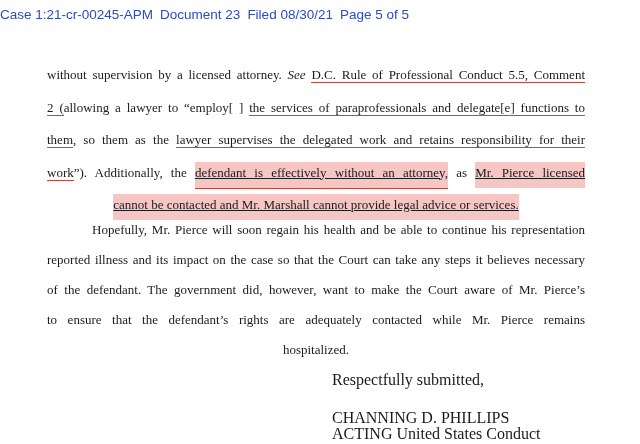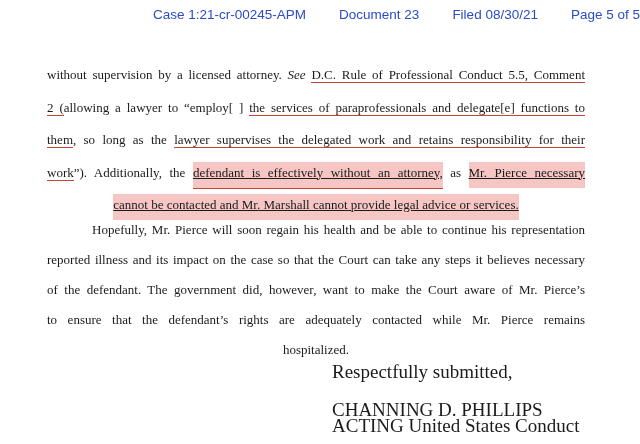--- a/index.html
+++ b/index.html
@@ -12,22 +12,22 @@
     overflow: hidden;
     font-family: "Liberation Serif", serif;
     color: #1b1b1b;
   }
   .pdf-header {
     position: absolute;
     top: 7px;
     left: 0;
     right: 0;
     display: flex;
-    justify-content: flex-end;
-    gap: 33px;
+    justify-content: flex-start;
+    gap: 7px;
     font-family: "Liberation Sans", sans-serif;
     font-size: 13.5px;
     color: var(--header-blue, #2b4cc4);
     white-space: pre;
   }
   .body-block {
     position: absolute;
     left: 47px;
     width: 538px;
     font-size: 13px;
@@ -43,38 +43,38 @@
     padding-bottom: 0;
   }
   .hl {
     background: var(--highlight-pink, #f5c6c3);
     padding: 3px 0 8px 0;
     text-decoration: underline;
   }
   .signature {
     position: absolute;
     left: 332px;
-    top: 364px;
-    font-size: 19px;
+    top: 372px;
+    font-size: 16px;
     line-height: 16px;
   }
   .sig-name-block { margin-top: 22px; }
 </style>
 </head>
 <body>
 
 <div class="page">
 
   <div class="pdf-header"><span>Case 1:21-cr-00245-APM</span><span>Document 23</span><span>Filed 08/30/21</span><span>Page 5 of 5</span></div>
 
   <div class="body-block para1">
       <div class="line justify"><span>without supervision by a licensed attorney. </span><span class="i">See</span><span> </span><span class="u">D.C. Rule of Professional Conduct 5.5, Comment</span></div>
       <div class="line justify"><span class="u">2 (</span><span>allowing a lawyer to “employ[ ] </span><span class="u">the services of paraprofessionals and delegate[e] functions to</span></div>
-      <div class="line justify"><span class="u">them</span><span>, so long as the </span><span class="u">lawyer supervises the delegated work and retains responsibility for their</span></div>
-      <div class="line justify"><span class="u">work</span><span>”). Additionally, the </span><span class="u hl">defendant is effectively without an attorney,</span><span> as </span><span class="hl">Mr. Pierce necessary</span></div>
+      <div class="line justify"><span class="u">them</span><span>, so them as the </span><span class="u">lawyer supervises the delegated work and retains responsibility for their</span></div>
+      <div class="line justify"><span class="u">work</span><span>”). Additionally, the </span><span class="u hl">defendant is effectively without an attorney,</span><span> as </span><span class="hl">Mr. Pierce licensed</span></div>
       <div class="line"><span class="hl">cannot be contacted and Mr. Marshall cannot provide legal advice or services.</span></div>
     </div>
 
   <div class="body-block para2">
       <div class="line justify indent"><span>Hopefully, Mr. Pierce will soon regain his health and be able to continue his representation</span></div>
       <div class="line justify"><span>reported illness and its impact on the case so that the Court can take any steps it believes necessary</span></div>
       <div class="line justify"><span>of the defendant. The government did, however, want to make the Court aware of Mr. Pierce’s</span></div>
       <div class="line justify"><span>to ensure that the defendant’s rights are adequately contacted while Mr. Pierce remains</span></div>
       <div class="line"><span>hospitalized.</span></div>
     </div>

